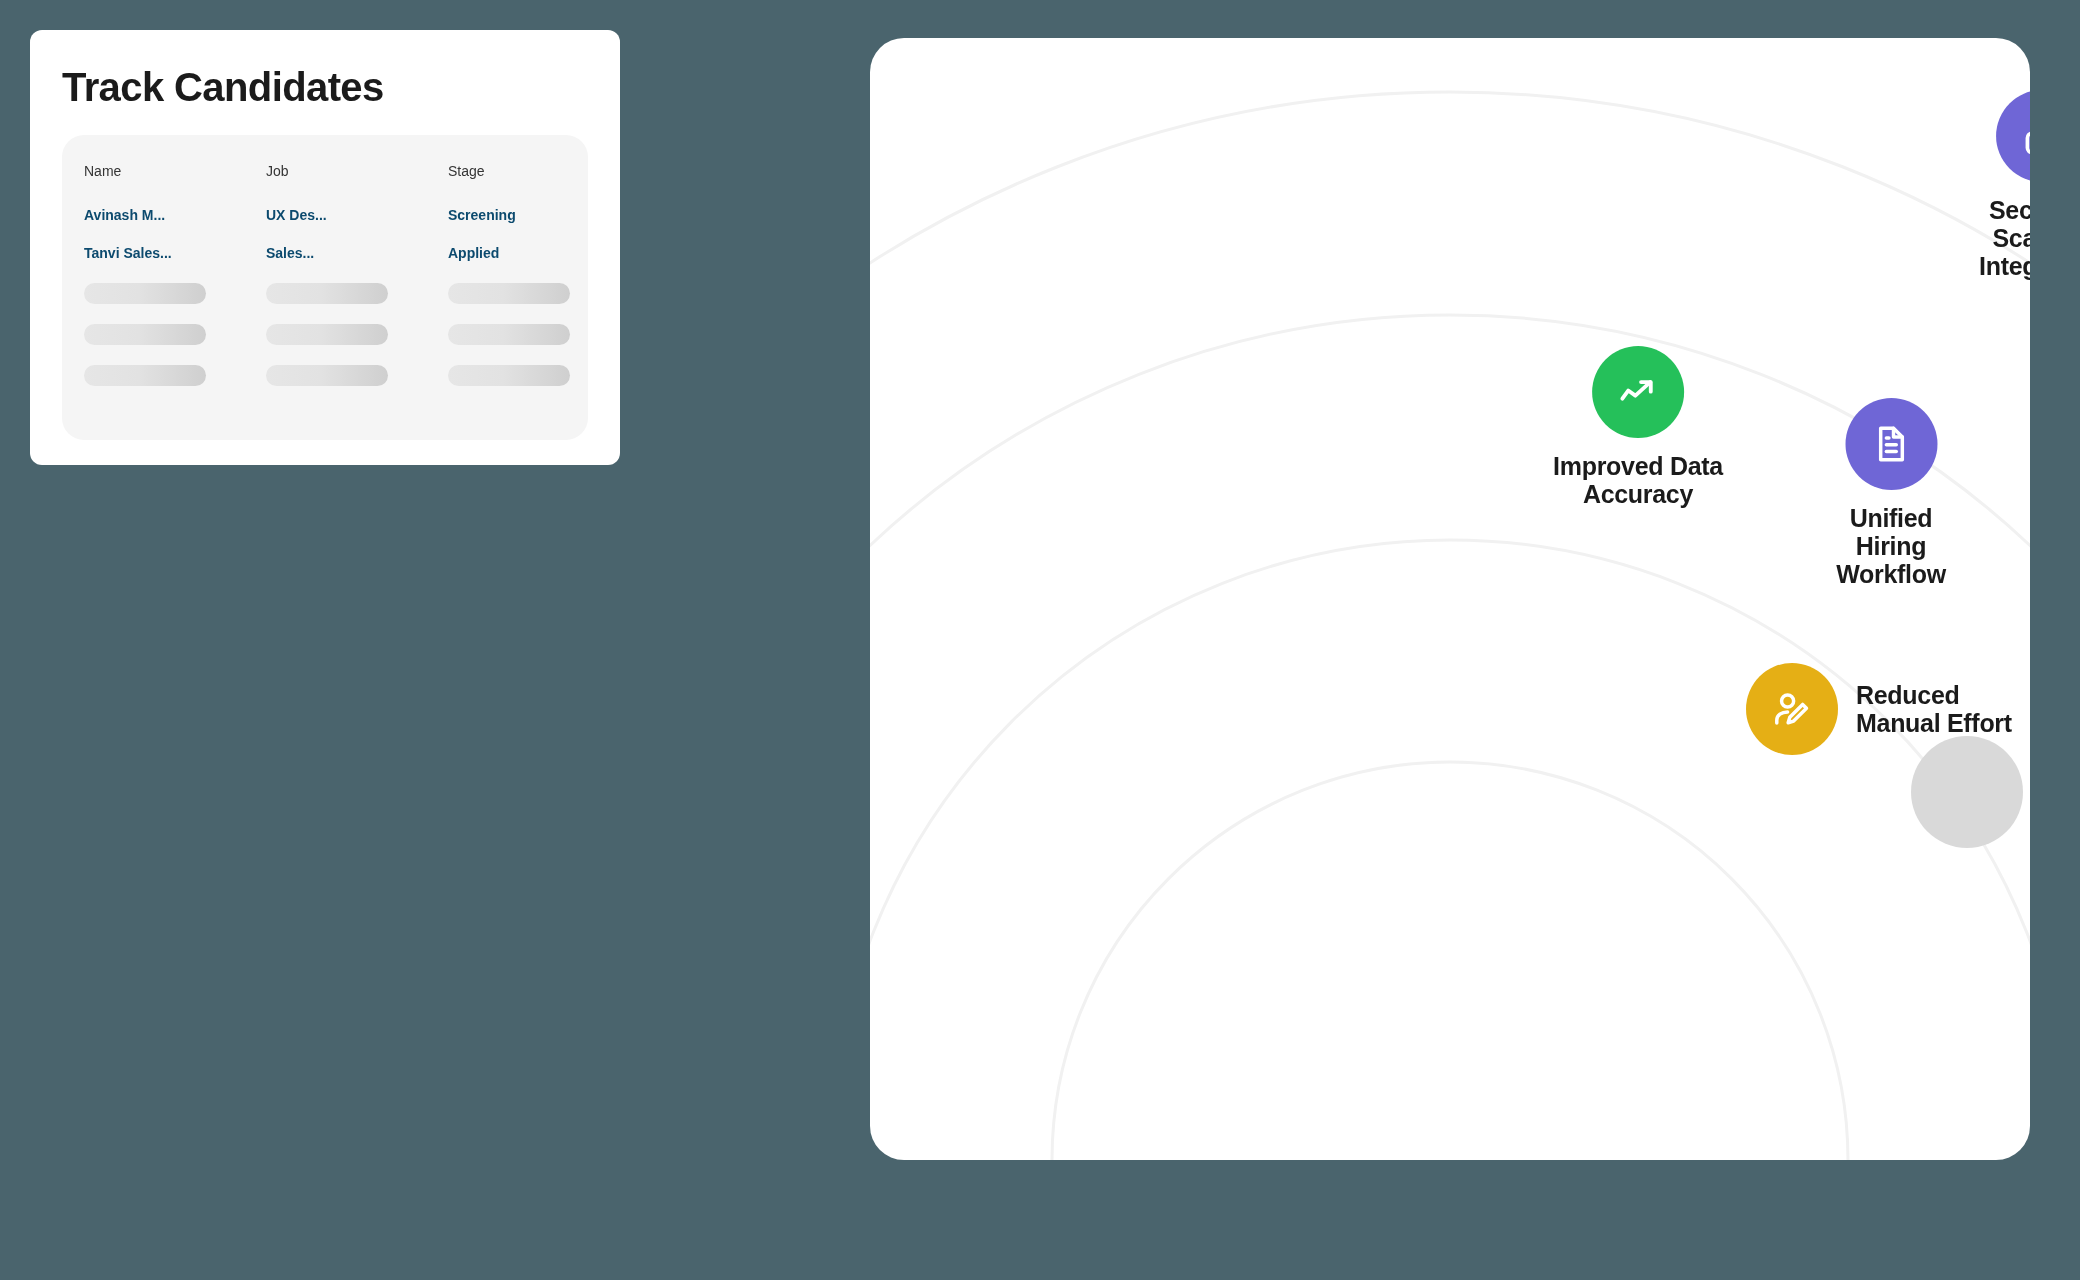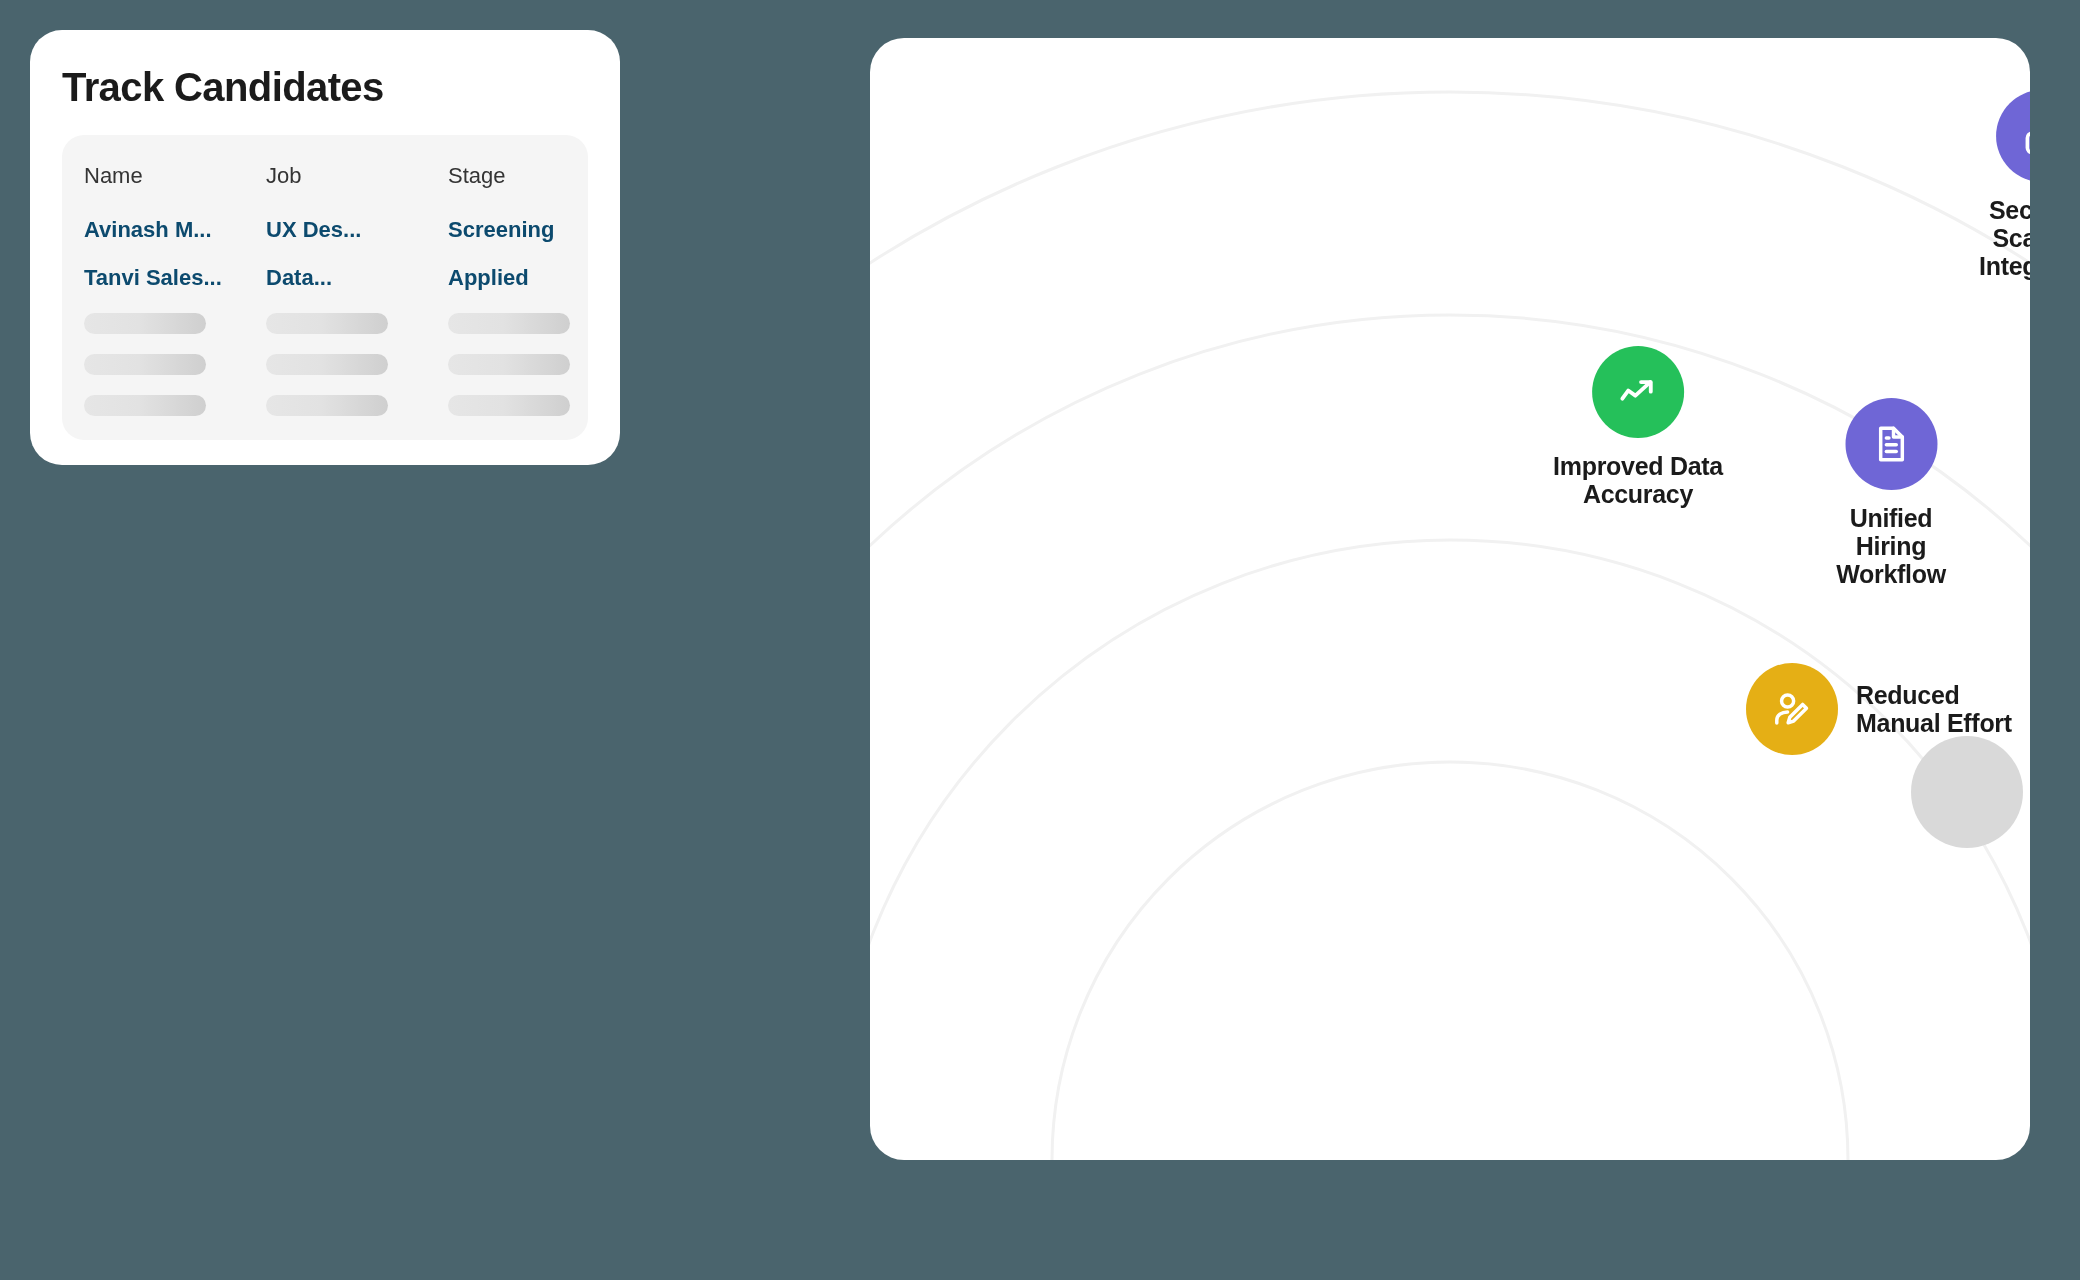--- a/index.html
+++ b/index.html
@@ -10,21 +10,21 @@
     font-family: "Liberation Sans", sans-serif;
   }
   body { background: #4A646D; position: relative; }
 
   
   .track-card {
     position: absolute;
     left: 30px; top: 30px;
     width: 590px; height: 435px;
     background: #FFFFFF;
-    border-radius: 32px;
+    border-radius: 12px;
   }
   .track-title {
     position: absolute;
     left: 32px; top: 35px;
     font-size: 40px;
     font-weight: bold;
     color: #1B1B1B;
     letter-spacing: -0.6px;
   }
   .track-panel {
@@ -35,21 +35,21 @@
     border-radius: 22px;
     padding: 28px 22px 0 22px;
   }
   .trow {
     display: flex;
     align-items: center;
   }
   .tcell {
     width: 182px;
     flex: 0 0 182px;
-    font-size: 22px;
+    font-size: 14px;
     color: #2E2E2E;
     white-space: nowrap;
   }
   .trow.head { margin-bottom: 28px; }
   .trow.head .tcell { font-weight: normal; color: #343434; }
   .trow.data { margin-bottom: 22px; }
   .trow.data .tcell { font-weight: bold; color: #0c4a6e; }
   .trow.skel { margin-bottom: 20px; }
   .trow.skel .tcell { display: flex; }
   .skelbar {
@@ -118,21 +118,21 @@
     </div>
 
     <div class="trow data">
       <div class="tcell">Avinash M...</div>
       <div class="tcell">UX Des...</div>
       <div class="tcell">Screening</div>
     </div>
 
     <div class="trow data">
       <div class="tcell">Tanvi Sales...</div>
-      <div class="tcell">Data...</div>
+      <div class="tcell">Sales...</div>
       <div class="tcell">Applied</div>
     </div>
 
     <div class="trow skel">
       <div class="tcell">
           <span class="skelbar"></span>
         </div>
       <div class="tcell">
           <span class="skelbar"></span>
         </div>

